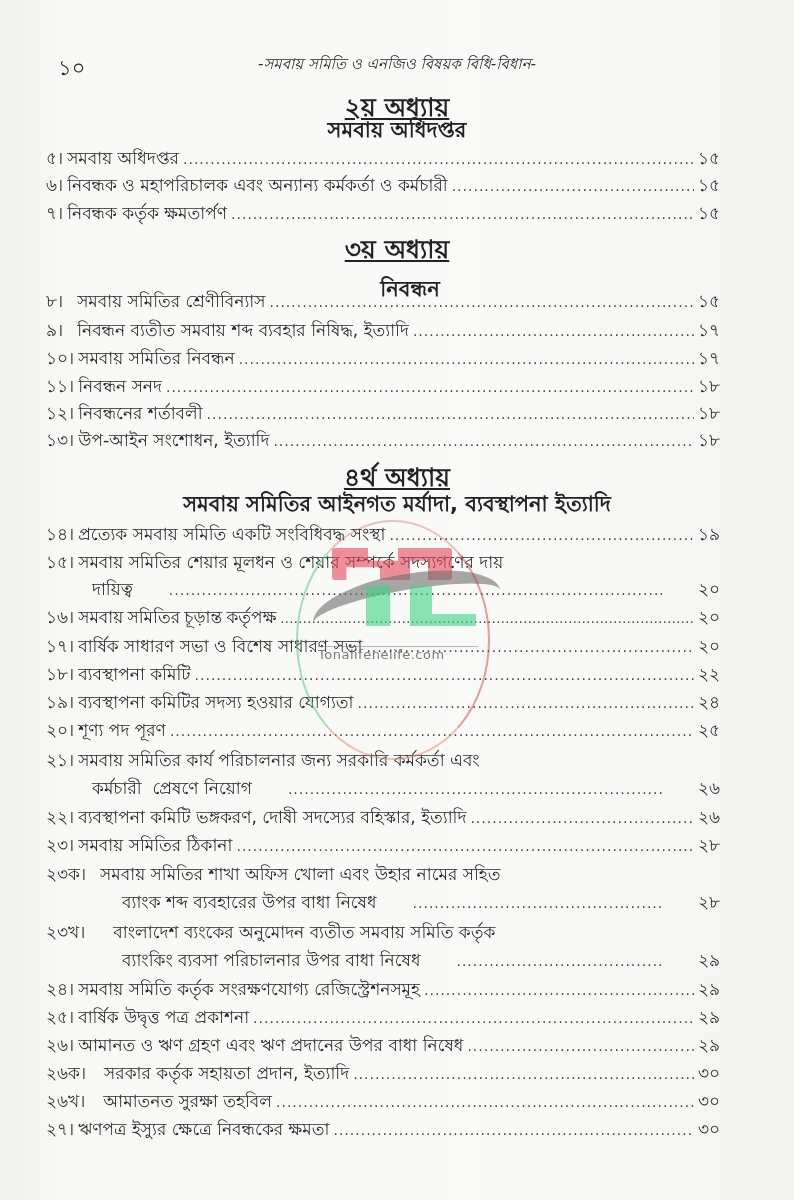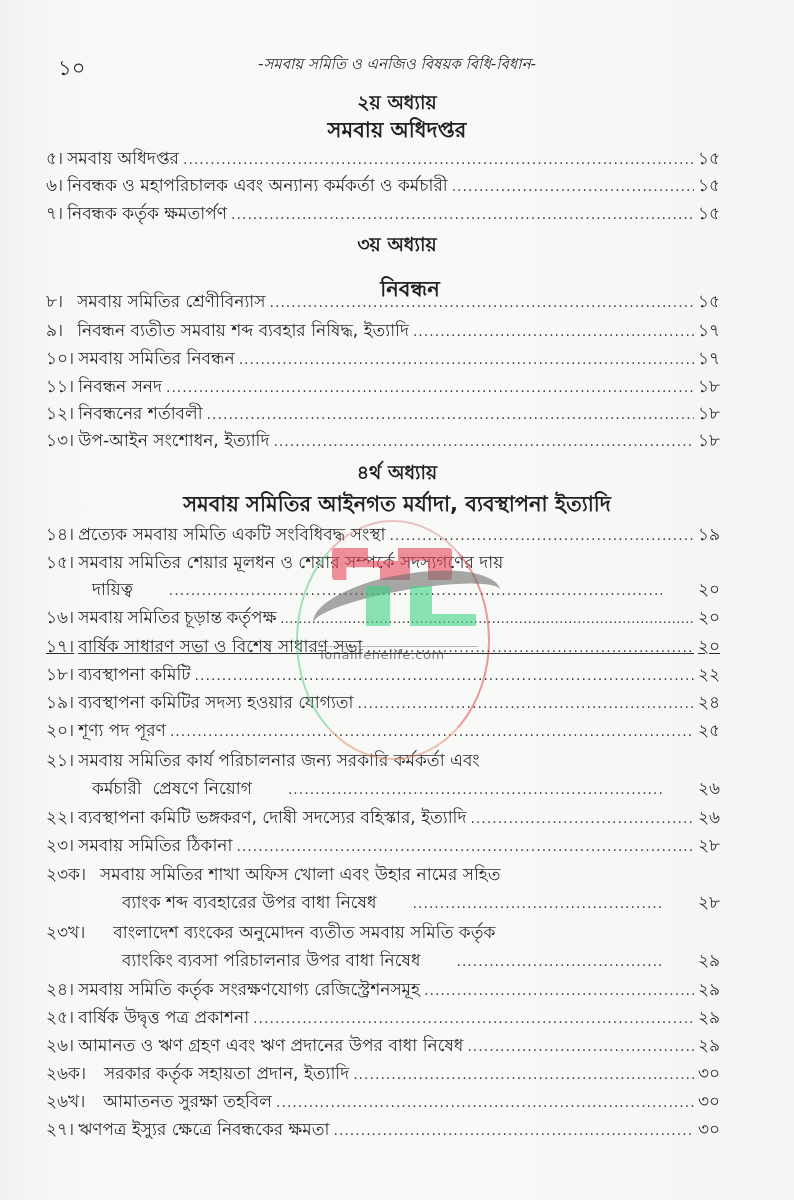--- a/index.html
+++ b/index.html
@@ -20,21 +20,21 @@
   .page-number {
     position: absolute; left: 58px; top: 0; font-size: 21px; color: #2a2a2a;
   }
   .running-title {
     position: absolute; left: 0; width: 794px; text-align: center; top: 0;
     font-size: 15px; font-style: italic; color: #2a2a2a;
   }
   .chapter {
     position: absolute; left: 0; width: 794px; text-align: center;
   }
-  .chapter-no { font-size: 19px; font-weight: bold; color: #222; }
+  .chapter-no { font-size: 25px; font-weight: bold; color: #222; text-decoration: underline; }
   .chapter-title { font-size: 21px; font-weight: bold; color: #222; }
   .entry {
     position: absolute; left: 46px; width: 674px;
     font-size: 17px; line-height: 24px; color: #2a2a2a;
   }
   .line { display: flex; align-items: baseline; white-space: nowrap; }
   .num { flex: 0 0 auto; }
   .label { flex: 0 0 auto; padding-left: 4px; }
   .dots {
     flex: 1 1 auto; overflow: hidden; color: #444; letter-spacing: 1px;
@@ -206,21 +206,21 @@
       </div>
   </div>
   <div class="entry" style="top:606px;font-family:Liberation Serif, serif;">
     <div class="line">
         <span class="num">১৬।</span>
         <span class="label">সমবায় সমিতির চূড়ান্ত কর্তৃপক্ষ</span>
         <span class="dots"></span>
         <span class="page-ref">২০</span>
       </div>
   </div>
-  <div class="entry" style="top:634px;text-decoration:underline;">
+  <div class="entry" style="top:634px;">
     <div class="line">
         <span class="num">১৭।</span>
         <span class="label">বার্ষিক সাধারণ সভা ও বিশেষ সাধারণ সভা</span>
         <span class="dots"></span>
         <span class="page-ref">২০</span>
       </div>
   </div>
   <div class="entry" style="top:662px;">
     <div class="line">
         <span class="num">১৮।</span>

